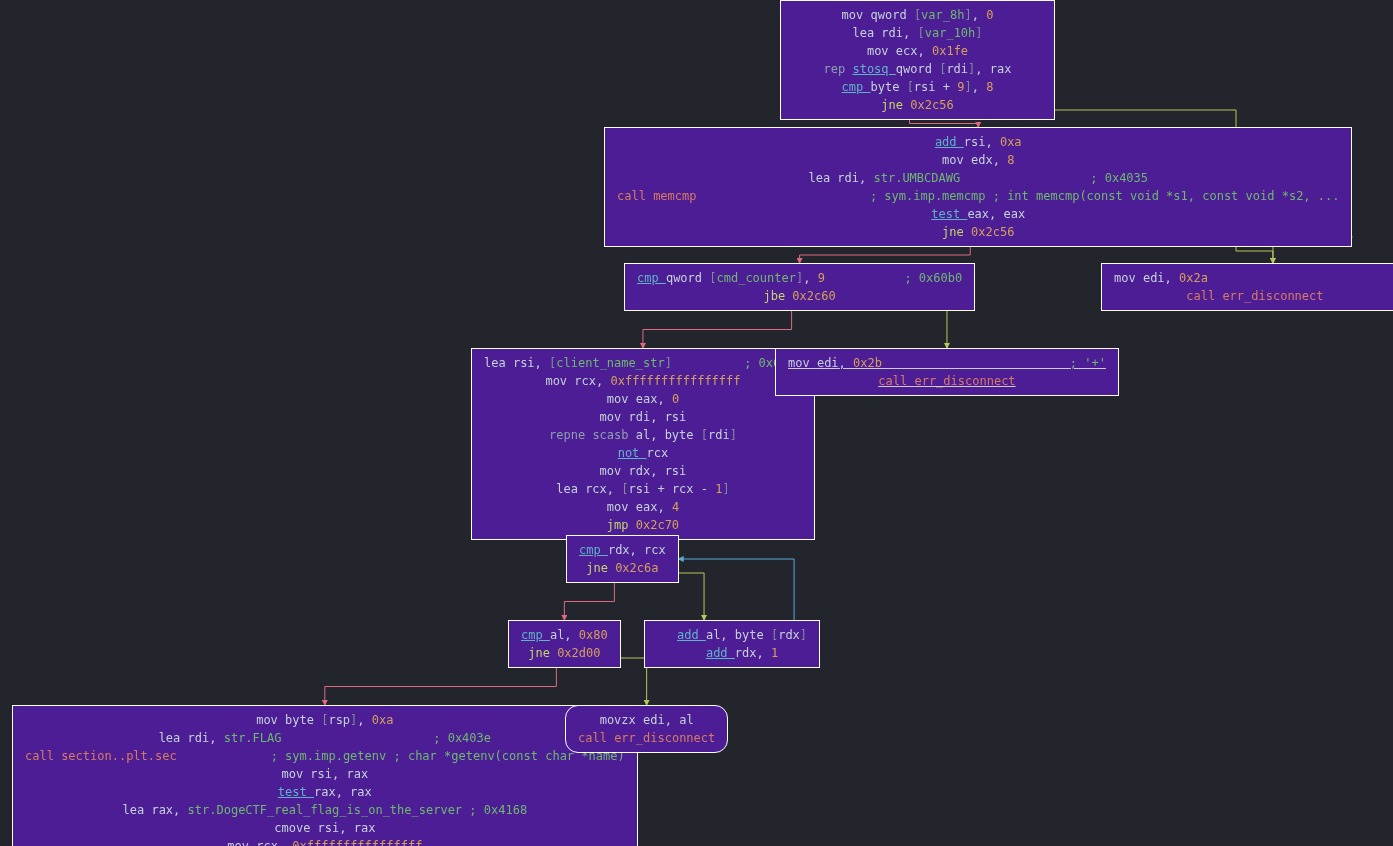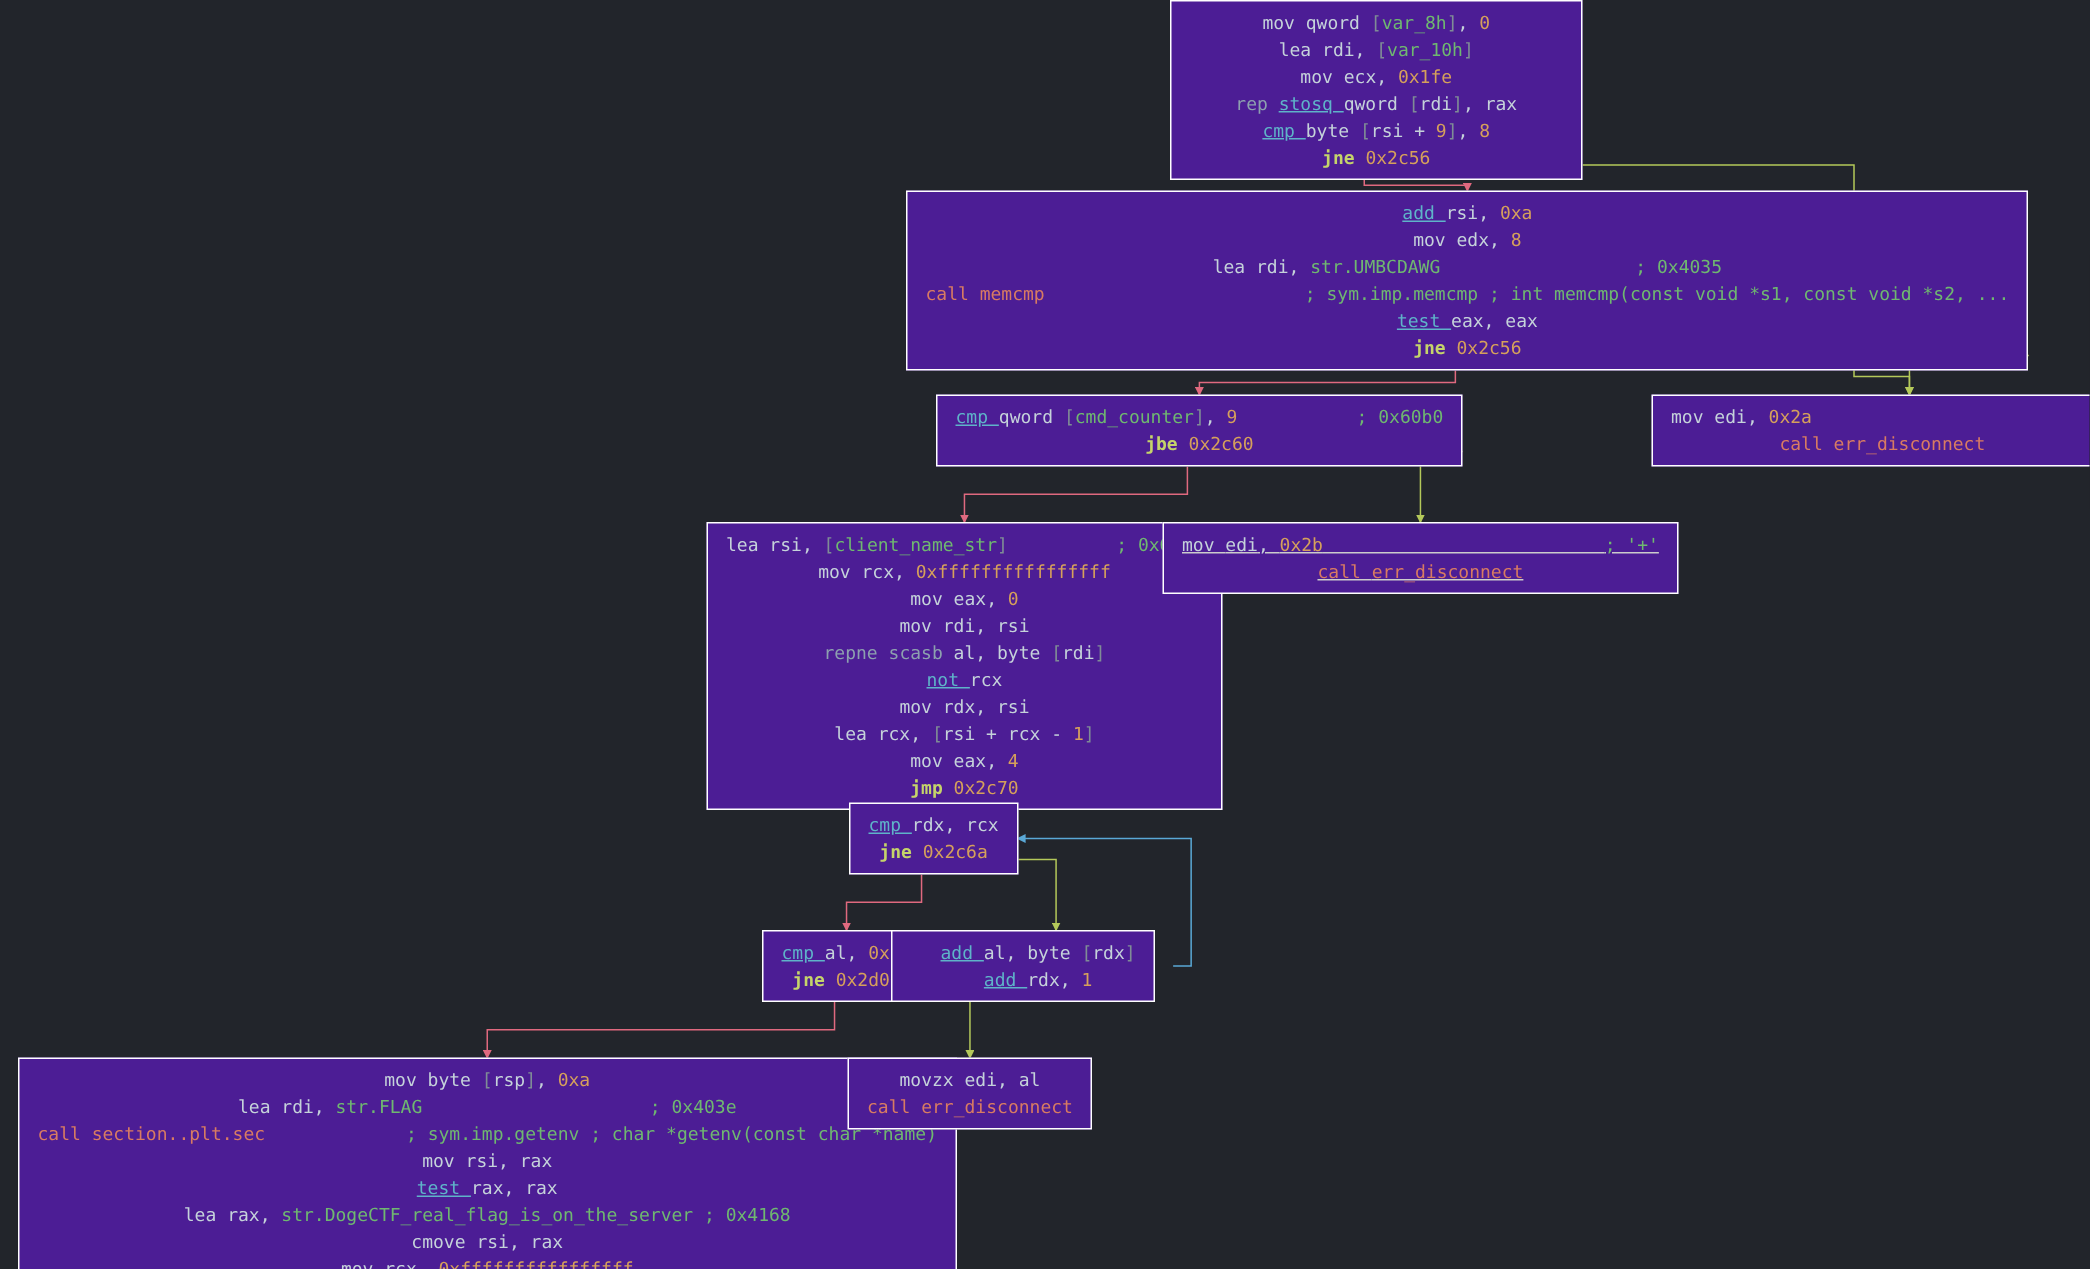--- a/index.html
+++ b/index.html
@@ -27,21 +27,21 @@
     padding: 5px 12px;
     white-space: pre;
     text-align: center;
   }
   .op    { color: #5fb3c9; text-decoration: underline; }   
   .reg   { color: #c5d2da; }   
   .num   { color: #d6a05b; }   
   .sym   { color: #6fb870; }   
   .cmt   { color: #6fb870; margin-top: 48px; }   
   .call  { color: #d87b62; }   
-  .flow  { color: #c5d46a; font-weight: bold; }
+  .flow  { color: #c5d46a; }
   .brkt  { color: #7f8c96; }
   .rep   { color: #8da0af; }
   .w     { color: #c5d2da; }
 </style>
 </head>
 <body>
 
 <svg class="edges">
   <defs>
     <marker id="arr-r" markerWidth="6" markerHeight="6" refX="5" refY="3" orient="auto">
@@ -72,16 +72,16 @@
 
 <div id="block-layer">
     <div class="block" style="left: 780px; top: 0px; min-width: 275px;"><div><span class="w">mov </span><span class="w">qword </span><span class="brkt">[</span><span class="sym">var_8h</span><span class="brkt">]</span><span class="w">, </span><span class="num">0</span></div><div><span class="w">lea </span><span class="reg">rdi</span><span class="w">, </span><span class="brkt">[</span><span class="sym">var_10h</span><span class="brkt">]</span></div><div><span class="w">mov </span><span class="reg">ecx</span><span class="w">, </span><span class="num">0x1fe</span></div><div><span class="rep">rep </span><span class="op">stosq </span><span class="w">qword </span><span class="brkt">[</span><span class="reg">rdi</span><span class="brkt">]</span><span class="w">, </span><span class="reg">rax</span></div><div><span class="op">cmp </span><span class="w">byte </span><span class="brkt">[</span><span class="reg">rsi</span><span class="w"> + </span><span class="num">9</span><span class="brkt">]</span><span class="w">, </span><span class="num">8</span></div><div><span class="flow">jne </span><span class="num">0x2c56</span></div></div>
     <div class="block" style="left: 604px; top: 127px; min-width: 625px;"><div><span class="op">add </span><span class="reg">rsi</span><span class="w">, </span><span class="num">0xa</span></div><div><span class="w">mov </span><span class="reg">edx</span><span class="w">, </span><span class="num">8</span></div><div><span class="w">lea </span><span class="reg">rdi</span><span class="w">, </span><span class="sym">str.UMBCDAWG</span><span class="w">                  </span><span class="cmt">; 0x4035</span></div><div><span class="call">call </span><span class="call">memcmp</span><span class="w">                        </span><span class="cmt">; sym.imp.memcmp ; int memcmp(const void *s1, const void *s2, ...</span></div><div><span class="op">test </span><span class="reg">eax</span><span class="w">, </span><span class="reg">eax</span></div><div><span class="flow">jne </span><span class="num">0x2c56</span></div></div>
     <div class="block" style="left: 624px; top: 263px; min-width: 288px;"><div><span class="op">cmp </span><span class="w">qword </span><span class="brkt">[</span><span class="sym">cmd_counter</span><span class="brkt">]</span><span class="w">, </span><span class="num">9</span><span class="w">           </span><span class="cmt">; 0x60b0</span></div><div><span class="flow">jbe </span><span class="num">0x2c60</span></div></div>
     <div class="block" style="left: 1101px; top: 263px; min-width: 274px;"><div><span class="w">mov </span><span class="reg">edi</span><span class="w">, </span><span class="num">0x2a</span><span class="w">                          </span></div><div><span class="call">call </span><span class="call">err_disconnect</span></div></div>
     <div class="block" style="left: 471px; top: 348px; min-width: 280px;"><div><span class="w">lea </span><span class="reg">rsi</span><span class="w">, </span><span class="brkt">[</span><span class="sym">client_name_str</span><span class="brkt">]</span><span class="w">          </span><span class="cmt">; 0x6020</span></div><div><span class="w">mov </span><span class="reg">rcx</span><span class="w">, </span><span class="num">0xffffffffffffffff</span></div><div><span class="w">mov </span><span class="reg">eax</span><span class="w">, </span><span class="num">0</span></div><div><span class="w">mov </span><span class="reg">rdi</span><span class="w">, </span><span class="reg">rsi</span></div><div><span class="rep">repne </span><span class="rep">scasb </span><span class="reg">al</span><span class="w">, </span><span class="w">byte </span><span class="brkt">[</span><span class="reg">rdi</span><span class="brkt">]</span></div><div><span class="op">not </span><span class="reg">rcx</span></div><div><span class="w">mov </span><span class="reg">rdx</span><span class="w">, </span><span class="reg">rsi</span></div><div><span class="w">lea </span><span class="reg">rcx</span><span class="w">, </span><span class="brkt">[</span><span class="reg">rsi</span><span class="w"> + </span><span class="reg">rcx</span><span class="w"> - </span><span class="num">1</span><span class="brkt">]</span></div><div><span class="w">mov </span><span class="reg">eax</span><span class="w">, </span><span class="num">4</span></div><div><span class="flow">jmp </span><span class="num">0x2c70</span></div></div>
     <div class="block" style="left: 775px; top: 348px; min-width: 263px; text-decoration: underline;"><div><span class="w">mov </span><span class="reg">edi</span><span class="w">, </span><span class="num">0x2b</span><span class="w">                          </span><span class="cmt">; '+'</span></div><div><span class="call">call </span><span class="call">err_disconnect</span></div></div>
     <div class="block" style="left: 566px; top: 535px; min-width: 100px;"><div><span class="op">cmp </span><span class="reg">rdx</span><span class="w">, </span><span class="reg">rcx</span></div><div><span class="flow">jne </span><span class="num">0x2c6a</span></div></div>
     <div class="block" style="left: 508px; top: 620px; min-width: 110px;"><div><span class="op">cmp </span><span class="reg">al</span><span class="w">, </span><span class="num">0x80</span></div><div><span class="flow">jne </span><span class="num">0x2d00</span></div></div>
-    <div class="block" style="left: 594px; top: 620px; min-width: 132px; padding-left: 32px;"><div><span class="op">add </span><span class="reg">al</span><span class="w">, </span><span class="w">byte </span><span class="brkt">[</span><span class="reg">rdx</span><span class="brkt">]</span></div><div><span class="op">add </span><span class="reg">rdx</span><span class="w">, </span><span class="num">1</span></div></div>
+    <div class="block" style="left: 644px; top: 620px; min-width: 132px; padding-left: 32px;"><div><span class="op">add </span><span class="reg">al</span><span class="w">, </span><span class="w">byte </span><span class="brkt">[</span><span class="reg">rdx</span><span class="brkt">]</span></div><div><span class="op">add </span><span class="reg">rdx</span><span class="w">, </span><span class="num">1</span></div></div>
     <div class="block" style="left: 12px; top: 705px; min-width: 530px;"><div><span class="w">mov </span><span class="w">byte </span><span class="brkt">[</span><span class="reg">rsp</span><span class="brkt">]</span><span class="w">, </span><span class="num">0xa</span></div><div><span class="w">lea </span><span class="reg">rdi</span><span class="w">, </span><span class="sym">str.FLAG</span><span class="w">                     </span><span class="cmt">; 0x403e</span></div><div><span class="call">call </span><span class="call">section..plt.sec</span><span class="w">             </span><span class="cmt">; sym.imp.getenv ; char *getenv(const char *name)</span></div><div><span class="w">mov </span><span class="reg">rsi</span><span class="w">, </span><span class="reg">rax</span></div><div><span class="op">test </span><span class="reg">rax</span><span class="w">, </span><span class="reg">rax</span></div><div><span class="w">lea </span><span class="reg">rax</span><span class="w">, </span><span class="sym">str.DogeCTF_real_flag_is_on_the_server</span><span class="cmt"> ; 0x4168</span></div><div><span class="w">cmove </span><span class="reg">rsi</span><span class="w">, </span><span class="reg">rax</span></div><div><span class="w">mov </span><span class="reg">rcx</span><span class="w">, </span><span class="num">0xffffffffffffffff</span></div></div>
-    <div class="block" style="left: 565px; top: 705px; min-width: 143px;"><div><span class="w">movzx </span><span class="reg">edi</span><span class="w">, </span><span class="reg">al</span></div><div><span class="call">call </span><span class="call">err_disconnect</span></div></div>
+    <div class="block" style="left: 565px; top: 705px; min-width: 143px; border-radius: 13px;"><div><span class="w">movzx </span><span class="reg">edi</span><span class="w">, </span><span class="reg">al</span></div><div><span class="call">call </span><span class="call">err_disconnect</span></div></div>
   </div>
 
 </body></html>

